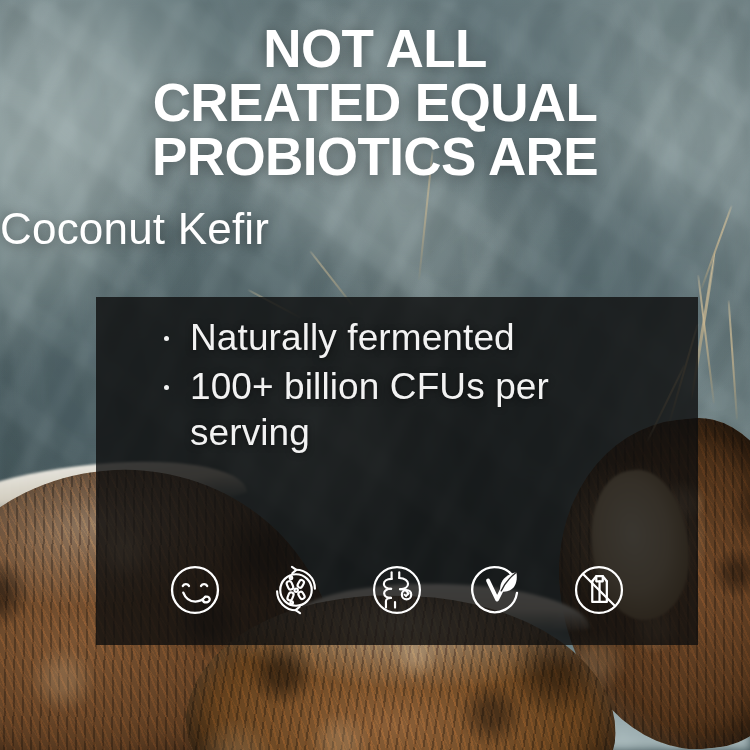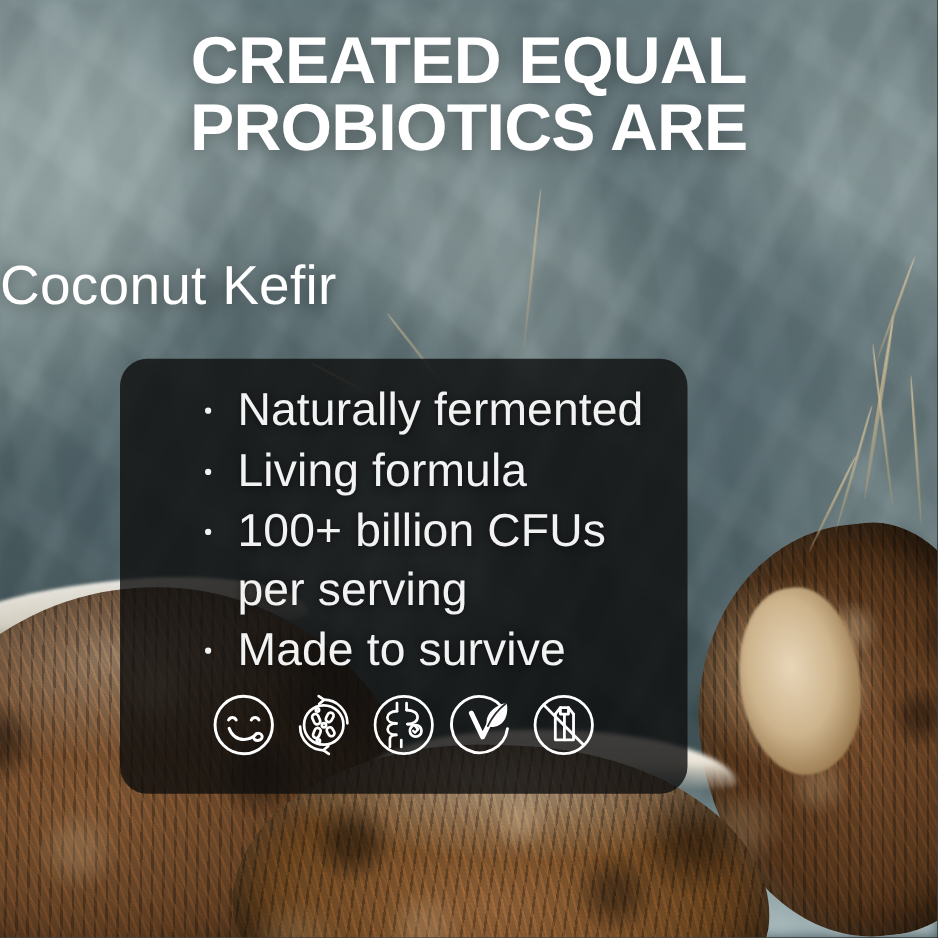--- a/index.html
+++ b/index.html
@@ -153,23 +153,22 @@
     position: absolute;
     background: linear-gradient(180deg, rgba(214,196,158,0.92), rgba(176,154,112,0.45));
     border-radius: 50%;
     transform-origin: bottom center;
     filter: blur(0.35px);
   }
 
   
   .panel {
     position: absolute;
-    left: 96px; top: 287px; width: 454px; height: 348px;
+    left: 96px; top: 297px; width: 602px; height: 348px;
     background: rgba(14,14,14,0.80);
-    border-radius: 22px;
   }
 
   
   .headline {
     position: absolute;
     left: 0; right: 0; top: 22px;
     text-align: center;
     color: #ffffff;
     font-weight: 700;
     font-size: 53px;
@@ -264,33 +263,32 @@
     <div class="husk-speckle"></div>
   </div>
 
   <div class="coco coco-center-flesh"></div>
   <div class="coco coco-center">
     <div class="husk-fiber"></div>
     <div class="husk-speckle"></div>
   </div>
 
   <div class="headline">
+    <span class="hl-line">NOT ALL</span>
     <span class="hl-line">CREATED EQUAL</span>
     <span class="hl-line">PROBIOTICS ARE</span>
   </div>
 
   <div class="subtitle">Coconut Kefir</div>
 
   <div class="panel">
 
     <ul class="bullets">
       <li><span>Naturally fermented</span></li>
-      <li><span>Living formula</span></li>
       <li><span>100+ billion CFUs per serving</span></li>
-      <li><span>Made to survive</span></li>
     </ul>
 
     <div class="icon-row">
 
       <span class="icon-badge">
         <svg viewBox="0 0 60 60" fill="none" stroke="#ffffff" stroke-width="2.6" stroke-linecap="round" stroke-linejoin="round">
           <circle cx="30" cy="30" r="25.5"></circle>
           <path d="M16.5 25.5c1.6-2.8 5.2-2.8 6.8 0"></path>
           <path d="M36.7 25.5c1.6-2.8 5.2-2.8 6.8 0"></path>
           <path d="M17 33c2.4 6.4 7.6 9.9 13.4 9.9 4.4 0 8.3-2 11-5.3"></path>

